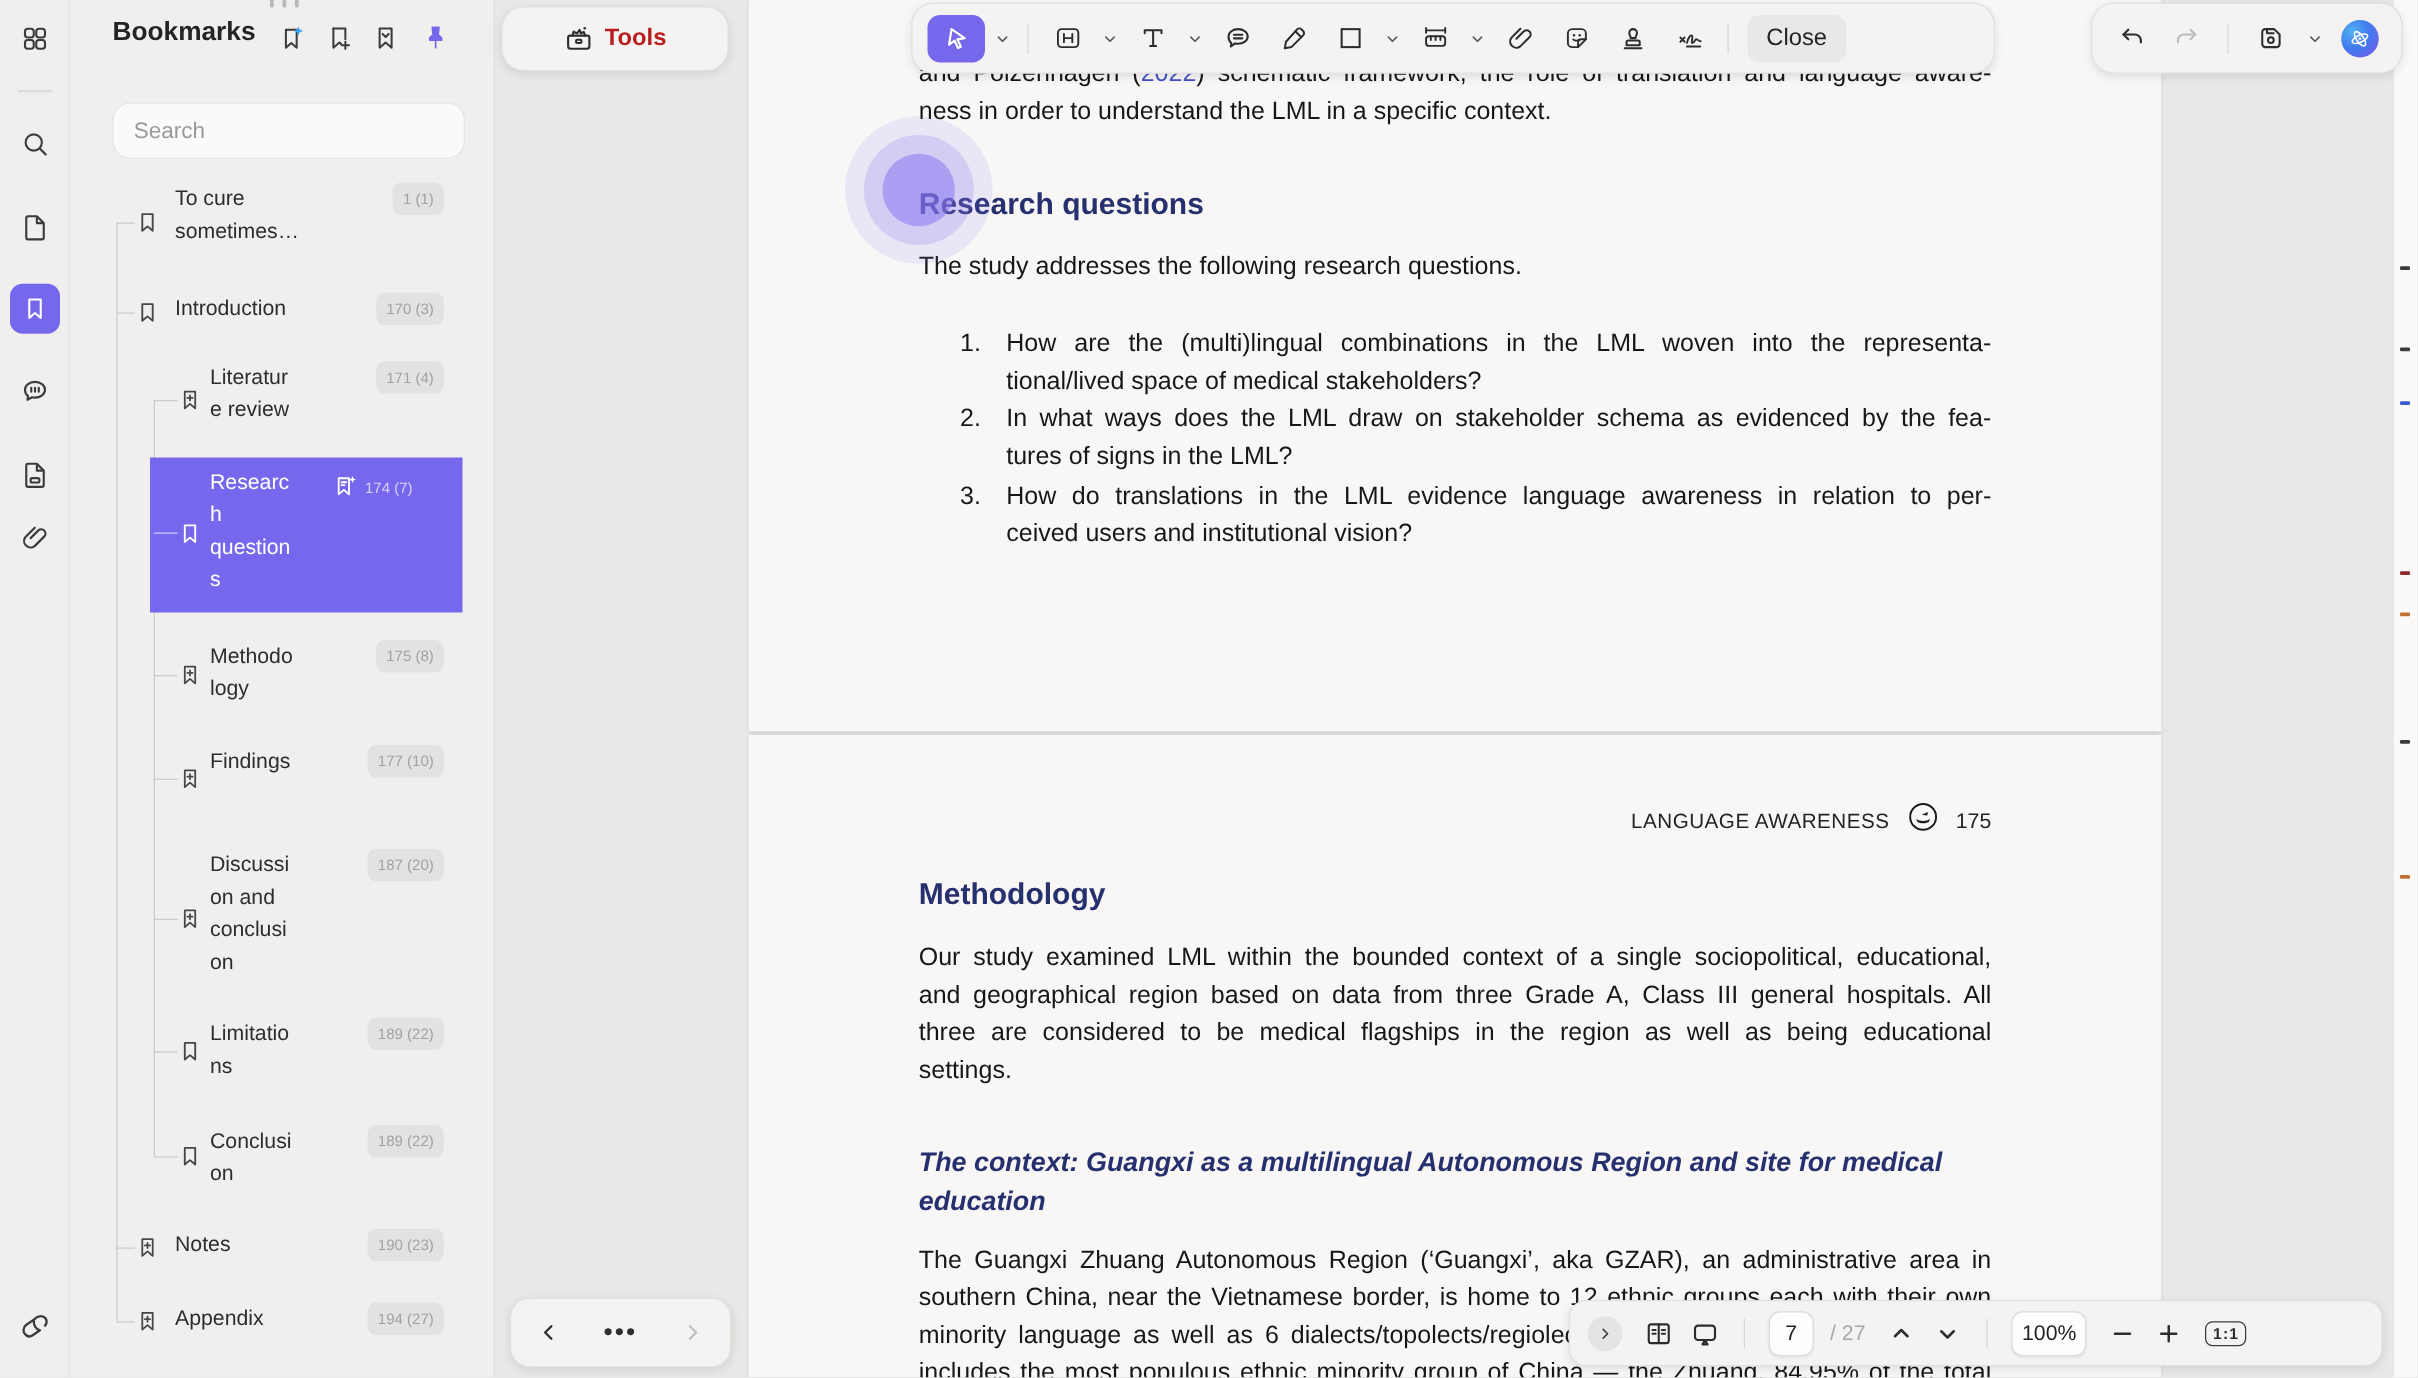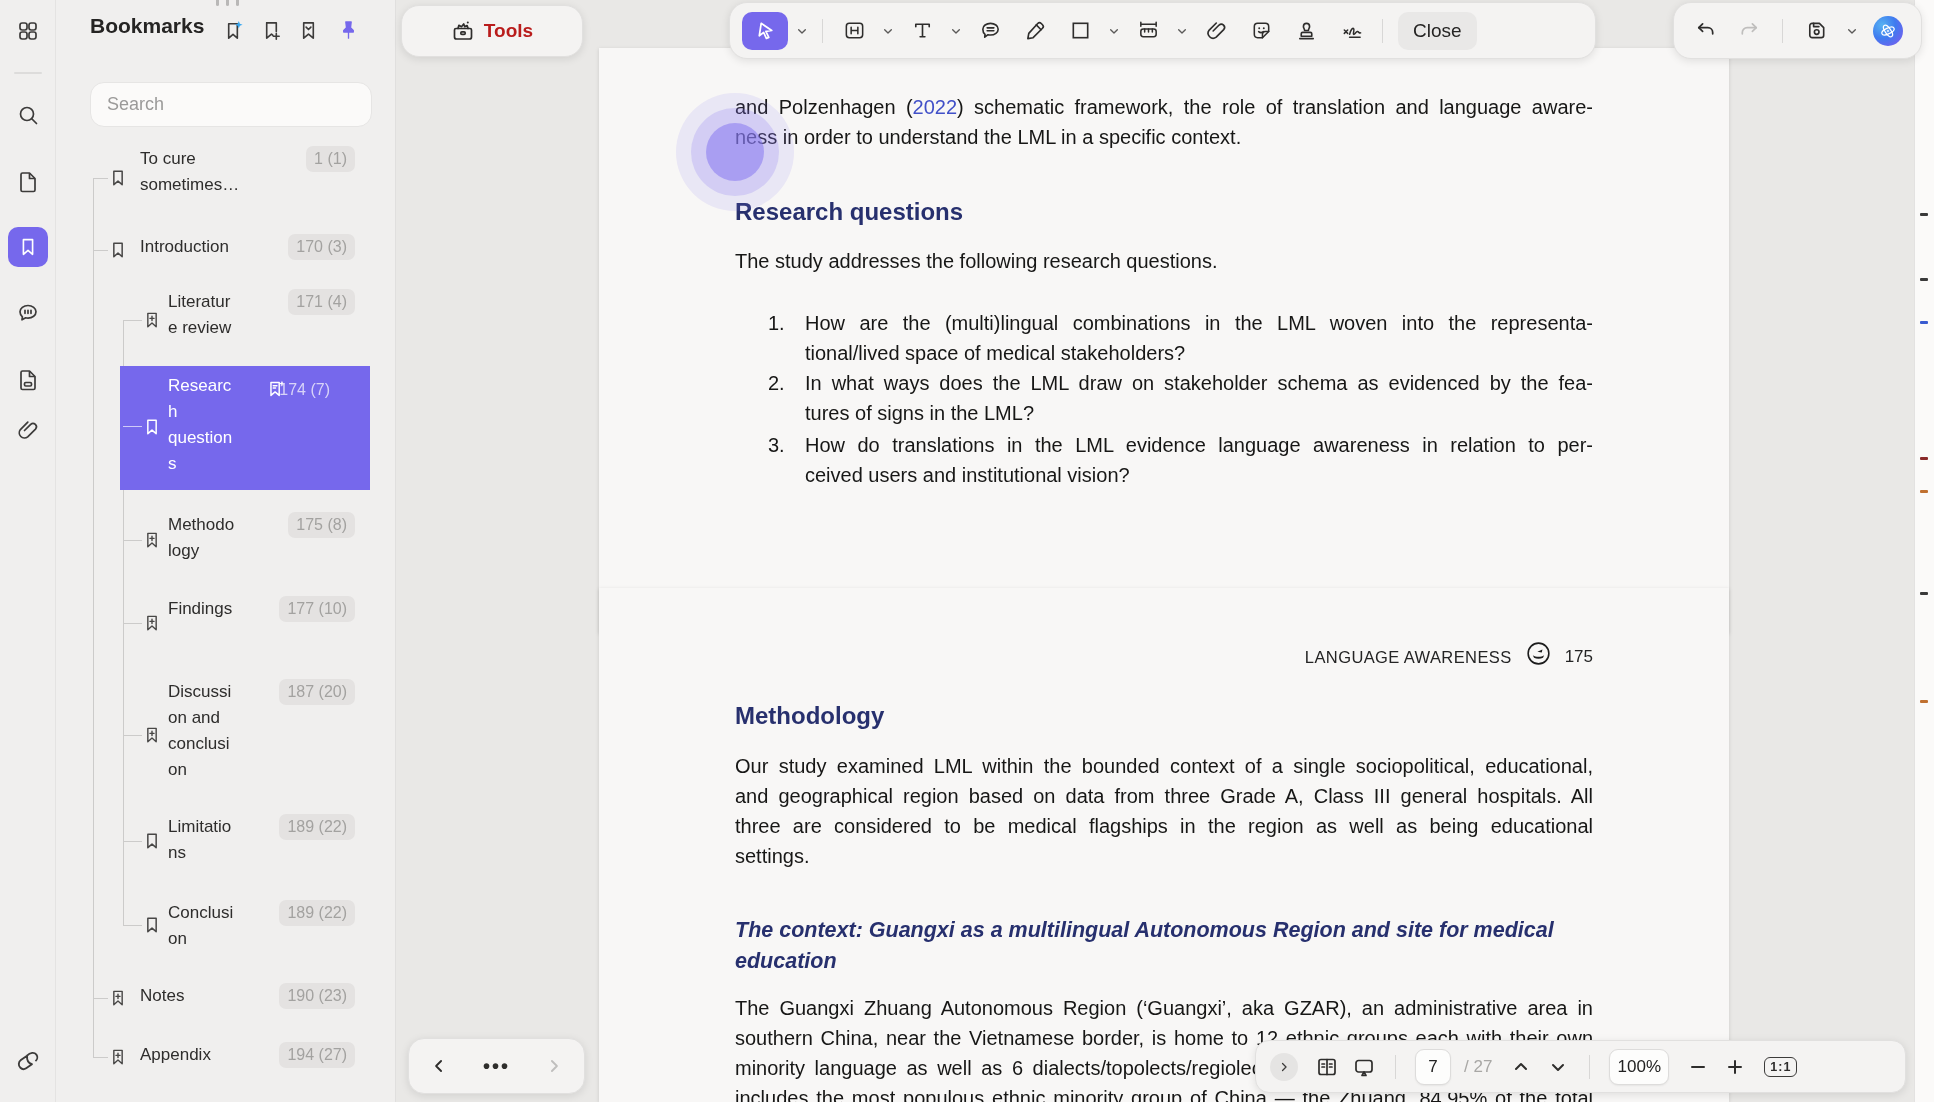--- a/index.html
+++ b/index.html
@@ -25,32 +25,32 @@
 
   .tree { position:absolute; left:0; top:0; width:100%; height:100%; }
   .tline { position:absolute; background:#cccbca; }
   .trow { position:absolute; left:0; width:100%; }
   .ticon { position:absolute; width:20px; height:20px; color:#484746; }
   .lvl1 .ticon { left:52px; }
   .lvl2 .ticon { left:86px; }
   .tlabel { position:absolute; font-size:17px; line-height:26px; color:#2e2d2c; overflow-wrap:anywhere; }
   .lvl1 .tlabel { left:84px; width:112px; }
   .lvl2 .tlabel { left:112px; width:68px; }
-  .tbadge { position:absolute; right:40px; top:0; background:#e4e2e1; color:#a3a2a0; font-size:16px; line-height:26px; padding:0 8px; border-radius:7px; white-space:nowrap;text-align:center; }
+  .tbadge { position:absolute; right:40px; top:0; background:#e4e2e1; color:#a3a2a0; font-size:12px; line-height:26px; padding:0 8px; border-radius:7px; white-space:nowrap;text-align:center; }
   .sel-block { position:absolute; left:64px; top:366px; width:250px; height:124px; background:#7668ec; }
   .sel-block .ticon { left:22px; top:51px; color:#fff; }
   .sel-block .tlabel { left:48px; top:7px; width:68px; color:#fff; }
   .sel-block .tbadge { background:transparent; color:#d8d3f8; right:40px; top:11px; padding:0; }
   .sel-block .edit-ic { position:absolute; left:145px; top:12px; width:22px; height:22px; color:#fff; }
   .sel-stub { position:absolute; left:3px; top:60px; width:19px; height:1px; background:rgba(255,255,255,.65); }
 
   
   .doc-area { position:absolute; left:397px; top:0; right:0; height:1102px; background:#e9e8e6; }
   .page { position:absolute; left:202px; width:1130px; background:#f8f7f6; box-shadow:0 1px 4px rgba(0,0,0,.13); overflow:hidden; }
-  .p1 { top:0; height:585px;margin-top:48px; }
+  .p1 { top:0; height:585px; }
   .p2 { top:588px; height:514px; }
   .dl { position:absolute; left:136px; width:858px; font-size:20px; line-height:30px; color:#171716; }
   .just { text-align:justify; text-align-last:justify; }
   .doc-h1 { position:absolute; left:136px; font-size:24px; font-weight:bold; color:#27306e; }
   .doc-h2 { position:absolute; left:136px; width:870px; font-size:21.5px; line-height:31px; font-weight:bold; font-style:italic; color:#27306e; }
   .qnum { position:absolute; left:169px; font-size:20px; line-height:30px; color:#171716; }
   .qline { position:absolute; left:206px; width:788px; font-size:20px; line-height:30px; color:#171716; }
   .doclink { color:#4150c8; }
   .journal { position:absolute; right:136px; top:52px; display:flex; align-items:flex-end; gap:13px; }
   .journal .jt { font-size:16.5px; letter-spacing:.4px; color:#242424; }

